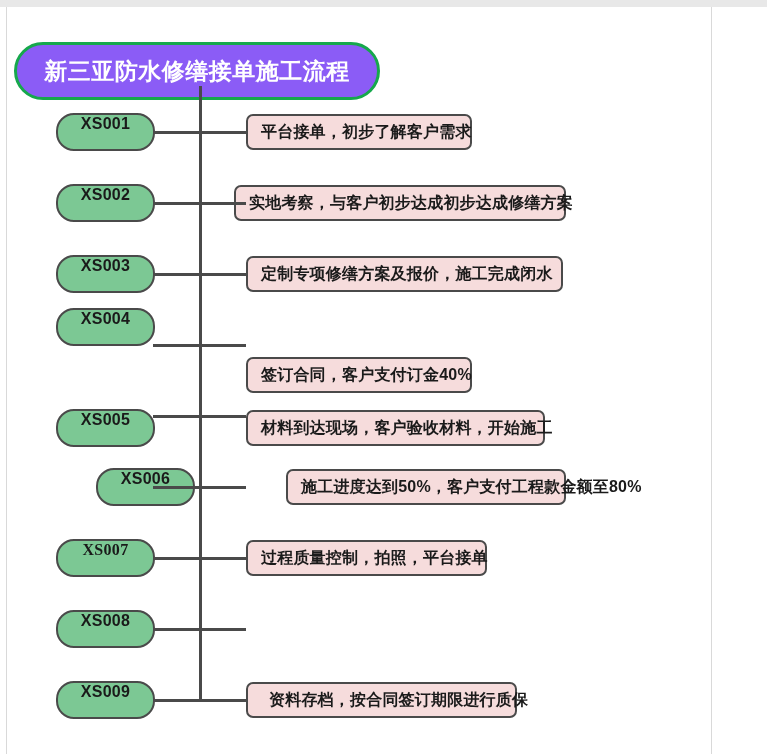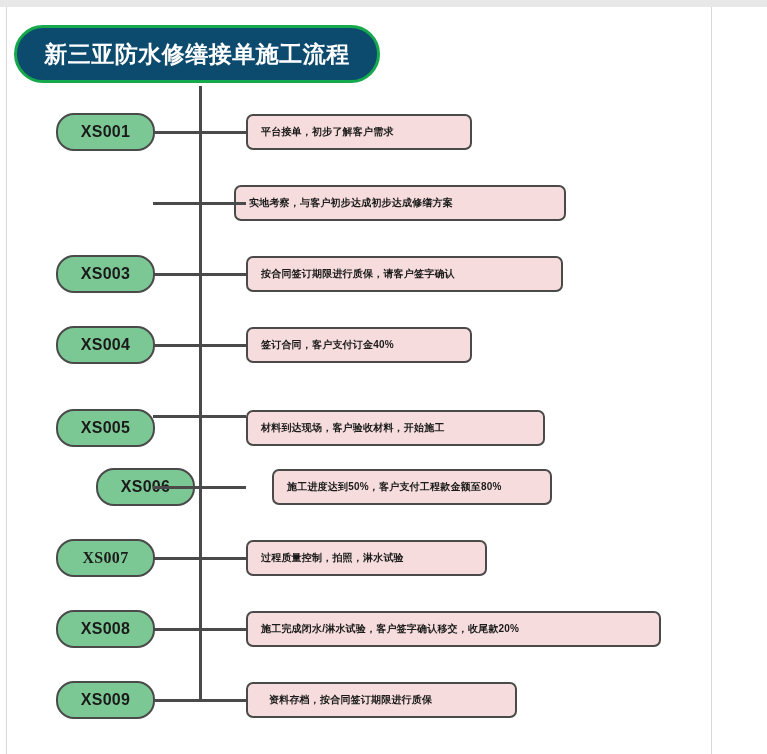--- a/index.html
+++ b/index.html
@@ -40,24 +40,24 @@
     left: 711px;
     top: 7px;
     width: 1px;
     height: 747px;
     background: #d9d9d9;
   }
   
   .title-pill {
     position: absolute;
     left: 14px;
-    top: 25px;
+    top: 42px;
     width: 366px;
     height: 58px;
-    background: #0c4a6e;
+    background: #8b5cf6;
     border: 3px solid #16a84c;
     border-radius: 29px;
     box-sizing: border-box;
     display: flex;
     align-items: center;
     justify-content: center;
   }
   .title-text {
     color: #ffffff;
     font-size: 23px;
@@ -90,21 +90,21 @@
     position: absolute;
     left: 56px;
     top: 0;
     width: 99px;
     height: 38px;
     background: #7cc894;
     border: 2px solid #4a4a4a;
     border-radius: 18px;
     box-sizing: border-box;
     display: flex;
-    align-items: center;
+    align-items: flex-start;
     justify-content: center;
   }
   .code-label {
     color: #1a1a1a;
     font-size: 16px;
     font-weight: bold;
     letter-spacing: 0.3px;
   }
   .desc-box {
     position: absolute;
@@ -113,21 +113,21 @@
     background: #f6dcdc;
     border: 2px solid #4a4a4a;
     border-radius: 7px;
     box-sizing: border-box;
     display: flex;
     align-items: center;
     padding: 0 13px;
   }
   .desc-label {
     color: #1a1a1a;
-    font-size: 10px;
+    font-size: 16px;
     font-weight: bold;
     white-space: nowrap;
     letter-spacing: 0.2px;
   }
 </style>
 </head>
 <body>
 
 <div id="canvas">
 
@@ -144,70 +144,70 @@
   <div id="rows">
       <div class="row" style="top: 113px;">
         <div class="code-box">
           <span class="code-label">XS001</span>
         </div>
         <div class="desc-box" style="left: 246px; width: 226px;">
           <span class="desc-label">平台接单，初步了解客户需求</span>
         </div>
       </div>
       <div class="row" style="top: 184px;">
+        <div class="code-box">
+          <span class="code-label">XS002</span>
+        </div>
         <div class="desc-box" style="left: 234px; width: 332px;">
           <span class="desc-label">实地考察，与客户初步达成初步达成修缮方案</span>
         </div>
       </div>
       <div class="row" style="top: 255px;">
         <div class="code-box">
           <span class="code-label">XS003</span>
         </div>
         <div class="desc-box" style="left: 246px; width: 317px;">
-          <span class="desc-label">按合同签订期限进行质保，请客户签字确认</span>
-        </div>
-      </div>
-      <div class="row" style="top: 326px;">
+          <span class="desc-label">定制专项修缮方案及报价，施工完成闭水</span>
+        </div>
+      </div>
+      <div class="row" style="top: 308px;">
         <div class="code-box">
           <span class="code-label">XS004</span>
         </div>
-        <div class="desc-box" style="left: 246px; width: 226px;">
+        <div class="desc-box" style="left: 246px; width: 226px; margin-top: 48px;">
           <span class="desc-label">签订合同，客户支付订金40%</span>
         </div>
       </div>
       <div class="row" style="top: 409px;">
         <div class="code-box">
           <span class="code-label">XS005</span>
         </div>
         <div class="desc-box" style="left: 246px; width: 299px;">
           <span class="desc-label">材料到达现场，客户验收材料，开始施工</span>
         </div>
       </div>
       <div class="row" style="top: 468px; margin-left: 40px;">
         <div class="code-box">
           <span class="code-label">XS006</span>
         </div>
-        <div class="desc-box" style="left: 232px; width: 280px;">
+        <div class="desc-box" style="left: 246px; width: 280px;">
           <span class="desc-label">施工进度达到50%，客户支付工程款金额至80%</span>
         </div>
       </div>
       <div class="row" style="top: 539px; font-family: Liberation Serif, serif;">
         <div class="code-box">
           <span class="code-label">XS007</span>
         </div>
         <div class="desc-box" style="left: 246px; width: 241px;">
-          <span class="desc-label">过程质量控制，拍照，淋水试验</span>
+          <span class="desc-label">过程质量控制，拍照，平台接单</span>
         </div>
       </div>
       <div class="row" style="top: 610px; padding-left: 25px;">
         <div class="code-box">
           <span class="code-label">XS008</span>
-        </div>
-        <div class="desc-box" style="left: 246px; width: 415px;">
-          <span class="desc-label">施工完成闭水/淋水试验，客户签字确认移交，收尾款20%</span>
         </div>
       </div>
       <div class="row" style="top: 681px;">
         <div class="code-box">
           <span class="code-label">XS009</span>
         </div>
         <div class="desc-box" style="left: 246px; width: 271px; padding-left: 21px;">
           <span class="desc-label">资料存档，按合同签订期限进行质保</span>
         </div>
       </div>

